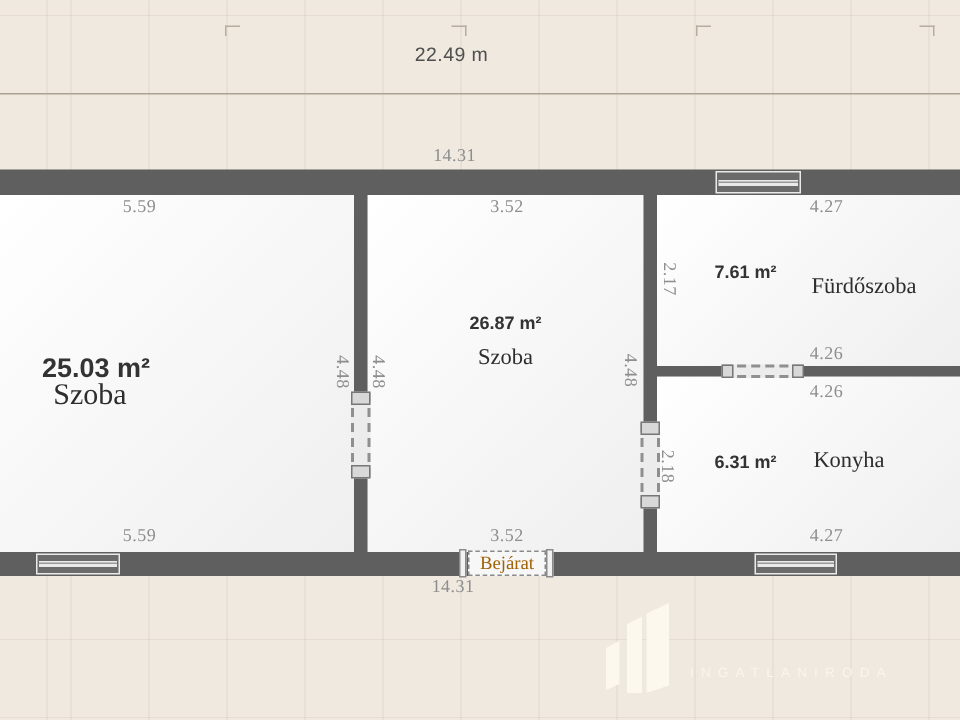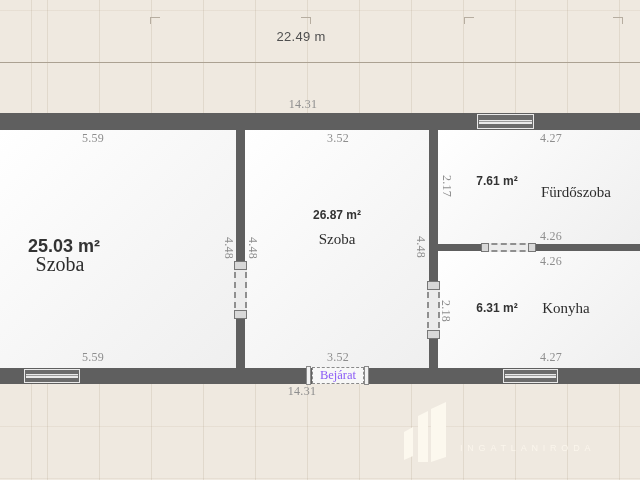--- a/index.html
+++ b/index.html
@@ -39,21 +39,21 @@
     border-left:2px dashed #8f8f8f; border-right:2px dashed #8f8f8f;}
   .doorV .cap{position:absolute; left:-2px; right:-2px; height:7px; background:#d8d8d8; border:1px solid #777;}
   .doorH{position:absolute; box-sizing:border-box; background:#ececec;
     border-top:2px dashed #8f8f8f; border-bottom:2px dashed #8f8f8f;}
   .doorH .cap{position:absolute; top:-2px; bottom:-2px; width:6px; background:#d8d8d8; border:1px solid #777;}
   .jamb{position:absolute; width:5px; background:#f2f2f2; border:1px solid #8a8a8a; box-sizing:border-box;}
   #entrance-box{
     position:absolute; left:312px; top:367px; width:52px; height:17px; box-sizing:border-box;
     background:#f7f7f7; border:1px dashed #8a8a8a;
     display:flex; align-items:center; justify-content:center;
-    font-size:12.5px; color:#8b5cf6;
+    font-size:12.5px; color:#a16207;
   }
   #logo{position:absolute; left:400px; top:398px; width:225px; height:66px;}
   #logo .brand{
     position:absolute; left:58px; top:7px;
     font-family:"Liberation Sans",sans-serif; font-weight:bold; font-size:29px;
     letter-spacing:5px; color:#fcf8ee;
   }
   #logo .tagline{
     position:absolute; left:60px; top:45px;
     font-family:"Liberation Sans",sans-serif; font-size:9px;

